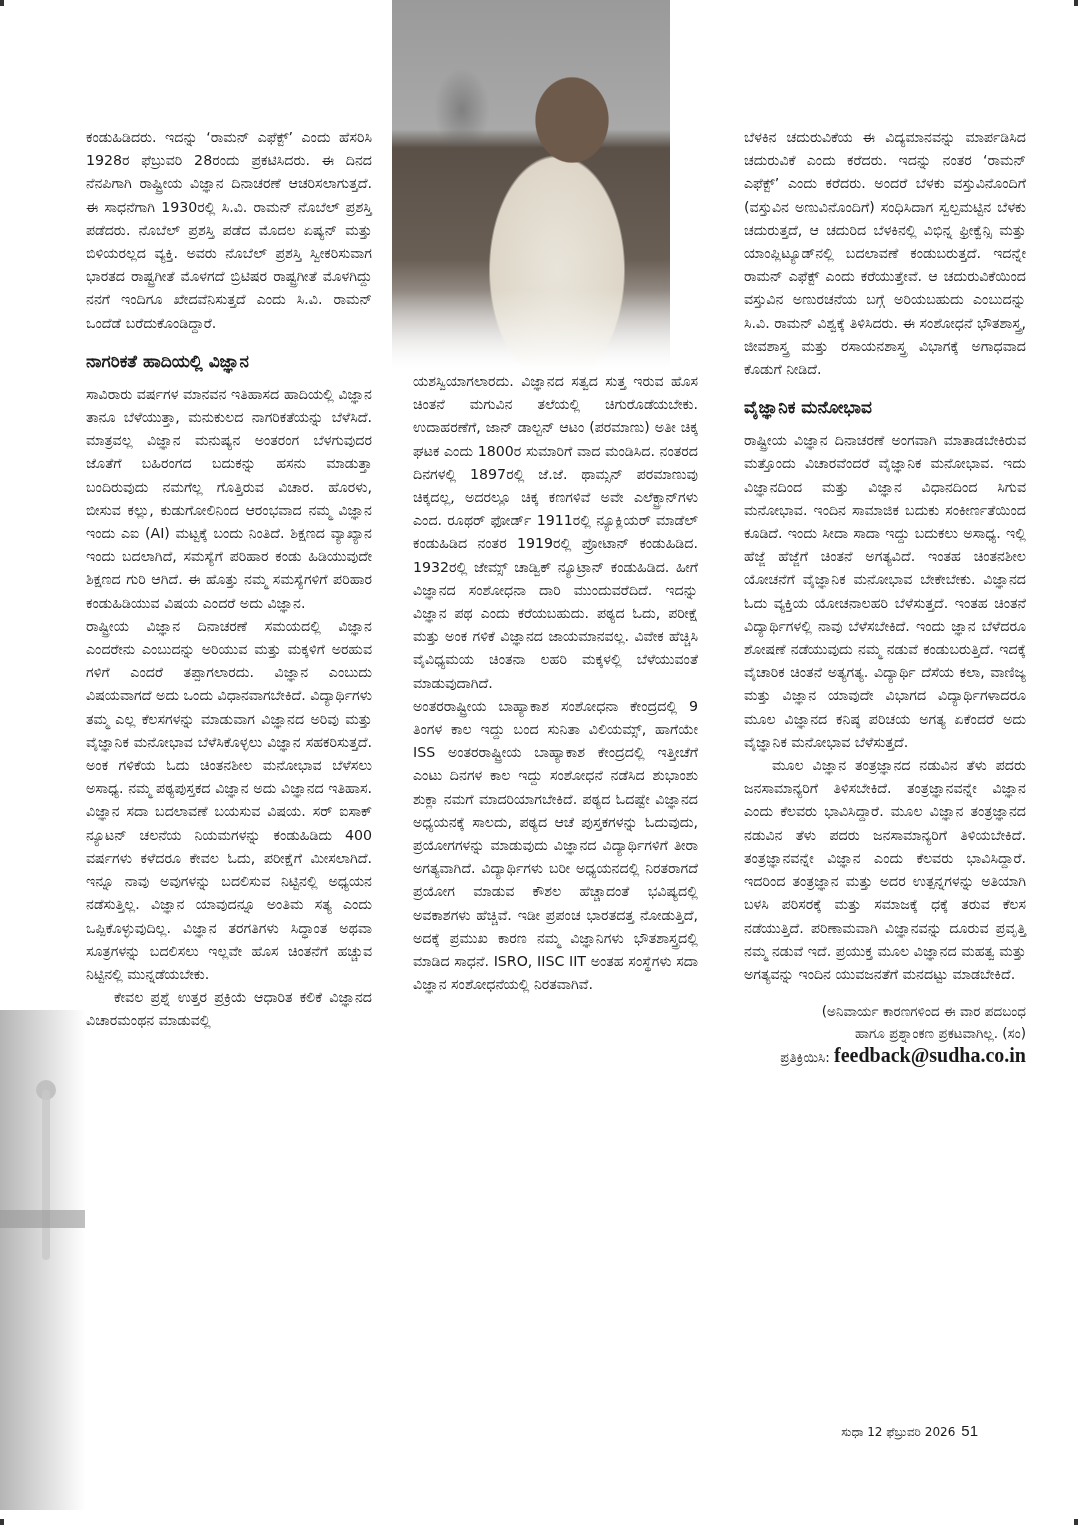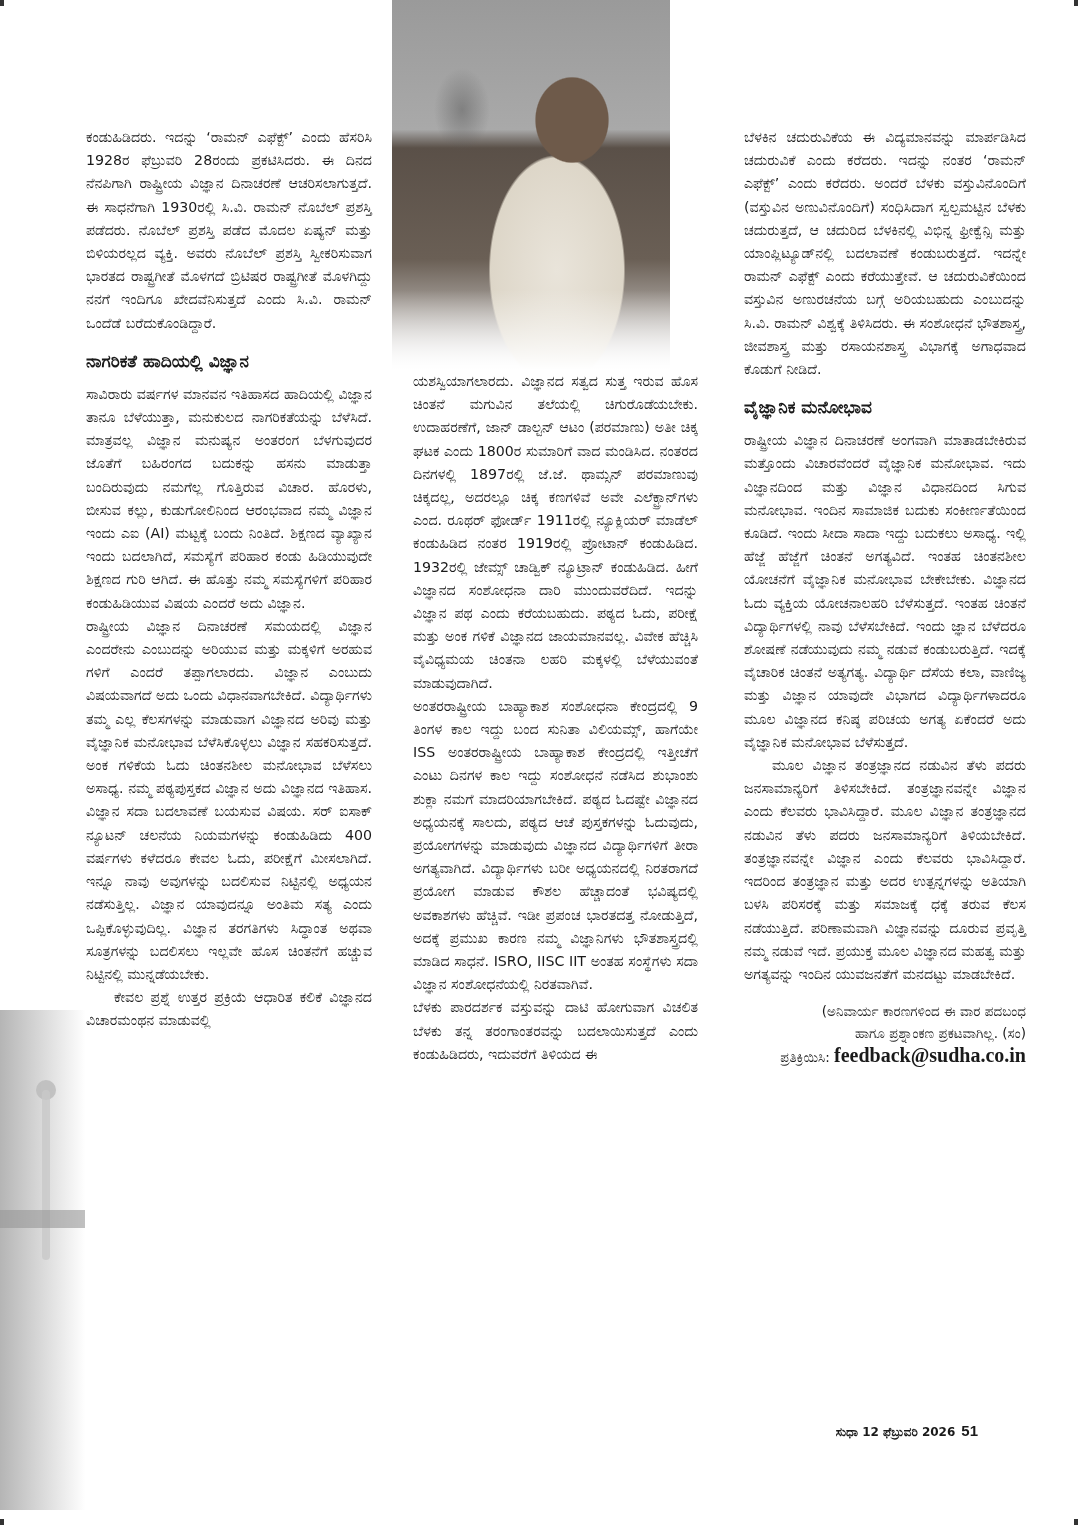--- a/index.html
+++ b/index.html
@@ -29,21 +29,21 @@
   .col p { margin: 0; }
   .col p.indent { text-indent: 28px; }
   .col h2 { font-size: 17px; font-weight: bold; margin: 14px 0 10px 0; line-height: 24px; text-align: left; }
   .col1 { left: 86px; top: 126px; width: 286px; }
   .col2 { left: 393px; top: 370px; width: 285px; margin-left: 20px; }
   .col3 { left: 701px; top: 126px; width: 282px; margin-left: 43px; }
 
   .note { text-align: right; font-size: 13.5px; line-height: 22px; margin-top: 14px; }
   .note .email { font-family: "Liberation Serif", serif; font-weight: bold; font-size: 20px; }
 
-  .footer { position: absolute; right: 100px; top: 1422px; font-size: 12px; font-weight: bold; }
+  .footer { position: absolute; right: 100px; top: 1422px; font-size: 12px; font-weight: normal; }
   .footer .pg { font-family: "Liberation Sans", sans-serif; font-size: 15px; margin-left: 6px; }
 
   .crop { position: absolute; background: #333; }
 </style>
 </head>
 <body>
 
 <div class="page">
 
   <div class="crop" style="left:0;top:0;width:4px;height:6px;"></div>
@@ -63,21 +63,20 @@
     <p>ಕಂಡುಹಿಡಿದರು. ಇದನ್ನು ‘ರಾಮನ್ ಎಫೆಕ್ಟ್’ ಎಂದು ಹೆಸರಿಸಿ 1928ರ ಫೆಬ್ರುವರಿ 28ರಂದು ಪ್ರಕಟಿಸಿದರು. ಈ ದಿನದ ನೆನಪಿಗಾಗಿ ರಾಷ್ಟ್ರೀಯ ವಿಜ್ಞಾನ ದಿನಾಚರಣೆ ಆಚರಿಸಲಾಗುತ್ತದೆ. ಈ ಸಾಧನೆಗಾಗಿ 1930ರಲ್ಲಿ ಸಿ.ವಿ. ರಾಮನ್ ನೊಬೆಲ್ ಪ್ರಶಸ್ತಿ ಪಡೆದರು. ನೊಬೆಲ್ ಪ್ರಶಸ್ತಿ ಪಡೆದ ಮೊದಲ ಏಷ್ಯನ್ ಮತ್ತು ಬಿಳಿಯರಲ್ಲದ ವ್ಯಕ್ತಿ. ಅವರು ನೊಬೆಲ್ ಪ್ರಶಸ್ತಿ ಸ್ವೀಕರಿಸುವಾಗ ಭಾರತದ ರಾಷ್ಟ್ರಗೀತೆ ಮೊಳಗದೆ ಬ್ರಿಟಿಷರ ರಾಷ್ಟ್ರಗೀತೆ ಮೊಳಗಿದ್ದು ನನಗೆ ಇಂದಿಗೂ ಖೇದವೆನಿಸುತ್ತದೆ ಎಂದು ಸಿ.ವಿ. ರಾಮನ್ ಒಂದೆಡೆ ಬರೆದುಕೊಂಡಿದ್ದಾರೆ.</p>
     <h2>ನಾಗರಿಕತೆ ಹಾದಿಯಲ್ಲಿ ವಿಜ್ಞಾನ</h2>
     <p>ಸಾವಿರಾರು ವರ್ಷಗಳ ಮಾನವನ ಇತಿಹಾಸದ ಹಾದಿಯಲ್ಲಿ ವಿಜ್ಞಾನ ತಾನೂ ಬೆಳೆಯುತ್ತಾ, ಮನುಕುಲದ ನಾಗರಿಕತೆಯನ್ನು ಬೆಳೆಸಿದೆ. ಮಾತ್ರವಲ್ಲ ವಿಜ್ಞಾನ ಮನುಷ್ಯನ ಅಂತರಂಗ ಬೆಳಗುವುದರ ಜೊತೆಗೆ ಬಹಿರಂಗದ ಬದುಕನ್ನು ಹಸನು ಮಾಡುತ್ತಾ ಬಂದಿರುವುದು ನಮಗೆಲ್ಲ ಗೊತ್ತಿರುವ ವಿಚಾರ. ಹೊರಳು, ಬೀಸುವ ಕಲ್ಲು, ಕುಡುಗೋಲಿನಿಂದ ಆರಂಭವಾದ ನಮ್ಮ ವಿಜ್ಞಾನ ಇಂದು ಎಐ (AI) ಮಟ್ಟಕ್ಕೆ ಬಂದು ನಿಂತಿದೆ. ಶಿಕ್ಷಣದ ವ್ಯಾಖ್ಯಾನ ಇಂದು ಬದಲಾಗಿದೆ, ಸಮಸ್ಯೆಗೆ ಪರಿಹಾರ ಕಂಡು ಹಿಡಿಯುವುದೇ ಶಿಕ್ಷಣದ ಗುರಿ ಆಗಿದೆ. ಈ ಹೊತ್ತು ನಮ್ಮ ಸಮಸ್ಯೆಗಳಿಗೆ ಪರಿಹಾರ ಕಂಡುಹಿಡಿಯುವ ವಿಷಯ ಎಂದರೆ ಅದು ವಿಜ್ಞಾನ.</p>
     <p>ರಾಷ್ಟ್ರೀಯ ವಿಜ್ಞಾನ ದಿನಾಚರಣೆ ಸಮಯದಲ್ಲಿ ವಿಜ್ಞಾನ ಎಂದರೇನು ಎಂಬುದನ್ನು ಅರಿಯುವ ಮತ್ತು ಮಕ್ಕಳಿಗೆ ಅರಹುವ ಗಳಿಗೆ ಎಂದರೆ ತಪ್ಪಾಗಲಾರದು. ವಿಜ್ಞಾನ ಎಂಬುದು ವಿಷಯವಾಗದೆ ಅದು ಒಂದು ವಿಧಾನವಾಗಬೇಕಿದೆ. ವಿದ್ಯಾರ್ಥಿಗಳು ತಮ್ಮ ಎಲ್ಲ ಕೆಲಸಗಳನ್ನು ಮಾಡುವಾಗ ವಿಜ್ಞಾನದ ಅರಿವು ಮತ್ತು ವೈಜ್ಞಾನಿಕ ಮನೋಭಾವ ಬೆಳೆಸಿಕೊಳ್ಳಲು ವಿಜ್ಞಾನ ಸಹಕರಿಸುತ್ತದೆ. ಅಂಕ ಗಳಿಕೆಯ ಓದು ಚಿಂತನಶೀಲ ಮನೋಭಾವ ಬೆಳೆಸಲು ಅಸಾಧ್ಯ. ನಮ್ಮ ಪಠ್ಯಪುಸ್ತಕದ ವಿಜ್ಞಾನ ಅದು ವಿಜ್ಞಾನದ ಇತಿಹಾಸ. ವಿಜ್ಞಾನ ಸದಾ ಬದಲಾವಣೆ ಬಯಸುವ ವಿಷಯ. ಸರ್ ಐಸಾಕ್ ನ್ಯೂಟನ್ ಚಲನೆಯ ನಿಯಮಗಳನ್ನು ಕಂಡುಹಿಡಿದು 400 ವರ್ಷಗಳು ಕಳೆದರೂ ಕೇವಲ ಓದು, ಪರೀಕ್ಷೆಗೆ ಮೀಸಲಾಗಿದೆ. ಇನ್ನೂ ನಾವು ಅವುಗಳನ್ನು ಬದಲಿಸುವ ನಿಟ್ಟಿನಲ್ಲಿ ಅಧ್ಯಯನ ನಡೆಸುತ್ತಿಲ್ಲ. ವಿಜ್ಞಾನ ಯಾವುದನ್ನೂ ಅಂತಿಮ ಸತ್ಯ ಎಂದು ಒಪ್ಪಿಕೊಳ್ಳುವುದಿಲ್ಲ. ವಿಜ್ಞಾನ ತರಗತಿಗಳು ಸಿದ್ಧಾಂತ ಅಥವಾ ಸೂತ್ರಗಳನ್ನು ಬದಲಿಸಲು ಇಲ್ಲವೇ ಹೊಸ ಚಿಂತನೆಗೆ ಹಚ್ಚುವ ನಿಟ್ಟಿನಲ್ಲಿ ಮುನ್ನಡೆಯಬೇಕು.</p>
     <p class="indent">ಕೇವಲ ಪ್ರಶ್ನೆ ಉತ್ತರ ಪ್ರಕ್ರಿಯೆ ಆಧಾರಿತ ಕಲಿಕೆ ವಿಜ್ಞಾನದ ವಿಚಾರಮಂಥನ ಮಾಡುವಲ್ಲಿ</p>
   </div>
 
   <div class="col col2">
     <p>ಯಶಸ್ವಿಯಾಗಲಾರದು. ವಿಜ್ಞಾನದ ಸತ್ವದ ಸುತ್ತ ಇರುವ ಹೊಸ ಚಿಂತನೆ ಮಗುವಿನ ತಲೆಯಲ್ಲಿ ಚಿಗುರೊಡೆಯಬೇಕು. ಉದಾಹರಣೆಗೆ, ಜಾನ್ ಡಾಲ್ಟನ್ ಆಟಂ (ಪರಮಾಣು) ಅತೀ ಚಿಕ್ಕ ಘಟಕ ಎಂದು 1800ರ ಸುಮಾರಿಗೆ ವಾದ ಮಂಡಿಸಿದ. ನಂತರದ ದಿನಗಳಲ್ಲಿ 1897ರಲ್ಲಿ ಜೆ.ಜೆ. ಥಾಮ್ಸನ್ ಪರಮಾಣುವು ಚಿಕ್ಕದಲ್ಲ, ಅದರಲ್ಲೂ ಚಿಕ್ಕ ಕಣಗಳಿವೆ ಅವೇ ಎಲೆಕ್ಟ್ರಾನ್‌ಗಳು ಎಂದ. ರೂಥರ್ ಫೋರ್ಡ್ 1911ರಲ್ಲಿ ನ್ಯೂಕ್ಲಿಯರ್ ಮಾಡೆಲ್ ಕಂಡುಹಿಡಿದ ನಂತರ 1919ರಲ್ಲಿ ಪ್ರೋಟಾನ್ ಕಂಡುಹಿಡಿದ. 1932ರಲ್ಲಿ ಜೇಮ್ಸ್ ಚಾಡ್ವಿಕ್ ನ್ಯೂಟ್ರಾನ್ ಕಂಡುಹಿಡಿದ. ಹೀಗೆ ವಿಜ್ಞಾನದ ಸಂಶೋಧನಾ ದಾರಿ ಮುಂದುವರೆದಿದೆ. ಇದನ್ನು ವಿಜ್ಞಾನ ಪಥ ಎಂದು ಕರೆಯಬಹುದು. ಪಠ್ಯದ ಓದು, ಪರೀಕ್ಷೆ ಮತ್ತು ಅಂಕ ಗಳಿಕೆ ವಿಜ್ಞಾನದ ಜಾಯಮಾನವಲ್ಲ. ವಿವೇಕ ಹೆಚ್ಚಿಸಿ ವೈವಿಧ್ಯಮಯ ಚಿಂತನಾ ಲಹರಿ ಮಕ್ಕಳಲ್ಲಿ ಬೆಳೆಯುವಂತೆ ಮಾಡುವುದಾಗಿದೆ.</p>
     <p>ಅಂತರರಾಷ್ಟ್ರೀಯ ಬಾಹ್ಯಾಕಾಶ ಸಂಶೋಧನಾ ಕೇಂದ್ರದಲ್ಲಿ 9 ತಿಂಗಳ ಕಾಲ ಇದ್ದು ಬಂದ ಸುನಿತಾ ವಿಲಿಯಮ್ಸ್, ಹಾಗೆಯೇ ISS ಅಂತರರಾಷ್ಟ್ರೀಯ ಬಾಹ್ಯಾಕಾಶ ಕೇಂದ್ರದಲ್ಲಿ ಇತ್ತೀಚೆಗೆ ಎಂಟು ದಿನಗಳ ಕಾಲ ಇದ್ದು ಸಂಶೋಧನೆ ನಡೆಸಿದ ಶುಭಾಂಶು ಶುಕ್ಲಾ ನಮಗೆ ಮಾದರಿಯಾಗಬೇಕಿದೆ. ಪಠ್ಯದ ಓದಷ್ಟೇ ವಿಜ್ಞಾನದ ಅಧ್ಯಯನಕ್ಕೆ ಸಾಲದು, ಪಠ್ಯದ ಆಚೆ ಪುಸ್ತಕಗಳನ್ನು ಓದುವುದು, ಪ್ರಯೋಗಗಳನ್ನು ಮಾಡುವುದು ವಿಜ್ಞಾನದ ವಿದ್ಯಾರ್ಥಿಗಳಿಗೆ ತೀರಾ ಅಗತ್ಯವಾಗಿದೆ. ವಿದ್ಯಾರ್ಥಿಗಳು ಬರೀ ಅಧ್ಯಯನದಲ್ಲಿ ನಿರತರಾಗದೆ ಪ್ರಯೋಗ ಮಾಡುವ ಕೌಶಲ ಹೆಚ್ಚಾದಂತೆ ಭವಿಷ್ಯದಲ್ಲಿ ಅವಕಾಶಗಳು ಹೆಚ್ಚಿವೆ. ಇಡೀ ಪ್ರಪಂಚ ಭಾರತದತ್ತ ನೋಡುತ್ತಿದೆ, ಅದಕ್ಕೆ ಪ್ರಮುಖ ಕಾರಣ ನಮ್ಮ ವಿಜ್ಞಾನಿಗಳು ಭೌತಶಾಸ್ತ್ರದಲ್ಲಿ ಮಾಡಿದ ಸಾಧನೆ. ISRO, IISC IIT ಅಂತಹ ಸಂಸ್ಥೆಗಳು ಸದಾ ವಿಜ್ಞಾನ ಸಂಶೋಧನೆಯಲ್ಲಿ ನಿರತವಾಗಿವೆ.</p>
-    <p>ಬೆಳಕು ಪಾರದರ್ಶಕ ವಸ್ತುವನ್ನು ದಾಟಿ ಹೋಗುವಾಗ ವಿಚಲಿತ ಬೆಳಕು ತನ್ನ ತರಂಗಾಂತರವನ್ನು ಬದಲಾಯಿಸುತ್ತದೆ ಎಂದು ಕಂಡುಹಿಡಿದರು, ಇದುವರೆಗೆ ತಿಳಿಯದ ಈ</p>
   </div>
 
   <div class="col col3">
     <p>ಬೆಳಕಿನ ಚದುರುವಿಕೆಯ ಈ ವಿದ್ಯಮಾನವನ್ನು ಮಾರ್ಪಡಿಸಿದ ಚದುರುವಿಕೆ ಎಂದು ಕರೆದರು. ಇದನ್ನು ನಂತರ ‘ರಾಮನ್ ಎಫೆಕ್ಟ್’ ಎಂದು ಕರೆದರು. ಅಂದರೆ ಬೆಳಕು ವಸ್ತುವಿನೊಂದಿಗೆ (ವಸ್ತುವಿನ ಅಣುವಿನೊಂದಿಗೆ) ಸಂಧಿಸಿದಾಗ ಸ್ವಲ್ಪಮಟ್ಟಿನ ಬೆಳಕು ಚದುರುತ್ತದೆ, ಆ ಚದುರಿದ ಬೆಳಕಿನಲ್ಲಿ ವಿಭಿನ್ನ ಫ್ರೀಕ್ವೆನ್ಸಿ ಮತ್ತು ಯಾಂಪ್ಲಿಟ್ಯೂಡ್‌ನಲ್ಲಿ ಬದಲಾವಣೆ ಕಂಡುಬರುತ್ತದೆ. ಇದನ್ನೇ ರಾಮನ್ ಎಫೆಕ್ಟ್ ಎಂದು ಕರೆಯುತ್ತೇವೆ. ಆ ಚದುರುವಿಕೆಯಿಂದ ವಸ್ತುವಿನ ಅಣುರಚನೆಯ ಬಗ್ಗೆ ಅರಿಯಬಹುದು ಎಂಬುದನ್ನು ಸಿ.ವಿ. ರಾಮನ್ ವಿಶ್ವಕ್ಕೆ ತಿಳಿಸಿದರು. ಈ ಸಂಶೋಧನೆ ಭೌತಶಾಸ್ತ್ರ, ಜೀವಶಾಸ್ತ್ರ ಮತ್ತು ರಸಾಯನಶಾಸ್ತ್ರ ವಿಭಾಗಕ್ಕೆ ಅಗಾಧವಾದ ಕೊಡುಗೆ ನೀಡಿದೆ.</p>
     <h2>ವೈಜ್ಞಾನಿಕ ಮನೋಭಾವ</h2>
     <p>ರಾಷ್ಟ್ರೀಯ ವಿಜ್ಞಾನ ದಿನಾಚರಣೆ ಅಂಗವಾಗಿ ಮಾತಾಡಬೇಕಿರುವ ಮತ್ತೊಂದು ವಿಚಾರವೆಂದರೆ ವೈಜ್ಞಾನಿಕ ಮನೋಭಾವ. ಇದು ವಿಜ್ಞಾನದಿಂದ ಮತ್ತು ವಿಜ್ಞಾನ ವಿಧಾನದಿಂದ ಸಿಗುವ ಮನೋಭಾವ. ಇಂದಿನ ಸಾಮಾಜಿಕ ಬದುಕು ಸಂಕೀರ್ಣತೆಯಿಂದ ಕೂಡಿದೆ. ಇಂದು ಸೀದಾ ಸಾದಾ ಇದ್ದು ಬದುಕಲು ಅಸಾಧ್ಯ. ಇಲ್ಲಿ ಹೆಜ್ಜೆ ಹೆಜ್ಜೆಗೆ ಚಿಂತನೆ ಅಗತ್ಯವಿದೆ. ಇಂತಹ ಚಿಂತನಶೀಲ ಯೋಚನೆಗೆ ವೈಜ್ಞಾನಿಕ ಮನೋಭಾವ ಬೇಕೇಬೇಕು. ವಿಜ್ಞಾನದ ಓದು ವ್ಯಕ್ತಿಯ ಯೋಚನಾಲಹರಿ ಬೆಳೆಸುತ್ತದೆ. ಇಂತಹ ಚಿಂತನೆ ವಿದ್ಯಾರ್ಥಿಗಳಲ್ಲಿ ನಾವು ಬೆಳೆಸಬೇಕಿದೆ. ಇಂದು ಜ್ಞಾನ ಬೆಳೆದರೂ ಶೋಷಣೆ ನಡೆಯುವುದು ನಮ್ಮ ನಡುವೆ ಕಂಡುಬರುತ್ತಿದೆ. ಇದಕ್ಕೆ ವೈಚಾರಿಕ ಚಿಂತನೆ ಅತ್ಯಗತ್ಯ. ವಿದ್ಯಾರ್ಥಿ ದೆಸೆಯ ಕಲಾ, ವಾಣಿಜ್ಯ ಮತ್ತು ವಿಜ್ಞಾನ ಯಾವುದೇ ವಿಭಾಗದ ವಿದ್ಯಾರ್ಥಿಗಳಾದರೂ ಮೂಲ ವಿಜ್ಞಾನದ ಕನಿಷ್ಠ ಪರಿಚಯ ಅಗತ್ಯ ಏಕೆಂದರೆ ಅದು ವೈಜ್ಞಾನಿಕ ಮನೋಭಾವ ಬೆಳೆಸುತ್ತದೆ.</p>
     <p class="indent">ಮೂಲ ವಿಜ್ಞಾನ ತಂತ್ರಜ್ಞಾನದ ನಡುವಿನ ತೆಳು ಪದರು ಜನಸಾಮಾನ್ಯರಿಗೆ ತಿಳಿಸಬೇಕಿದೆ. ತಂತ್ರಜ್ಞಾನವನ್ನೇ ವಿಜ್ಞಾನ ಎಂದು ಕೆಲವರು ಭಾವಿಸಿದ್ದಾರೆ. ಮೂಲ ವಿಜ್ಞಾನ ತಂತ್ರಜ್ಞಾನದ ನಡುವಿನ ತೆಳು ಪದರು ಜನಸಾಮಾನ್ಯರಿಗೆ ತಿಳಿಯಬೇಕಿದೆ. ತಂತ್ರಜ್ಞಾನವನ್ನೇ ವಿಜ್ಞಾನ ಎಂದು ಕೆಲವರು ಭಾವಿಸಿದ್ದಾರೆ. ಇದರಿಂದ ತಂತ್ರಜ್ಞಾನ ಮತ್ತು ಅದರ ಉತ್ಪನ್ನಗಳನ್ನು ಅತಿಯಾಗಿ ಬಳಸಿ ಪರಿಸರಕ್ಕೆ ಮತ್ತು ಸಮಾಜಕ್ಕೆ ಧಕ್ಕೆ ತರುವ ಕೆಲಸ ನಡೆಯುತ್ತಿದೆ. ಪರಿಣಾಮವಾಗಿ ವಿಜ್ಞಾನವನ್ನು ದೂರುವ ಪ್ರವೃತ್ತಿ ನಮ್ಮ ನಡುವೆ ಇದೆ. ಪ್ರಯುಕ್ತ ಮೂಲ ವಿಜ್ಞಾನದ ಮಹತ್ವ ಮತ್ತು ಅಗತ್ಯವನ್ನು ಇಂದಿನ ಯುವಜನತೆಗೆ ಮನದಟ್ಟು ಮಾಡಬೇಕಿದೆ.</p>
     <div class="note">
       <div>(ಅನಿವಾರ್ಯ ಕಾರಣಗಳಿಂದ ಈ ವಾರ ಪದಬಂಧ</div>
       <div>ಹಾಗೂ ಪ್ರಶ್ನಾಂಕಣ ಪ್ರಕಟವಾಗಿಲ್ಲ. (ಸಂ)</div>

